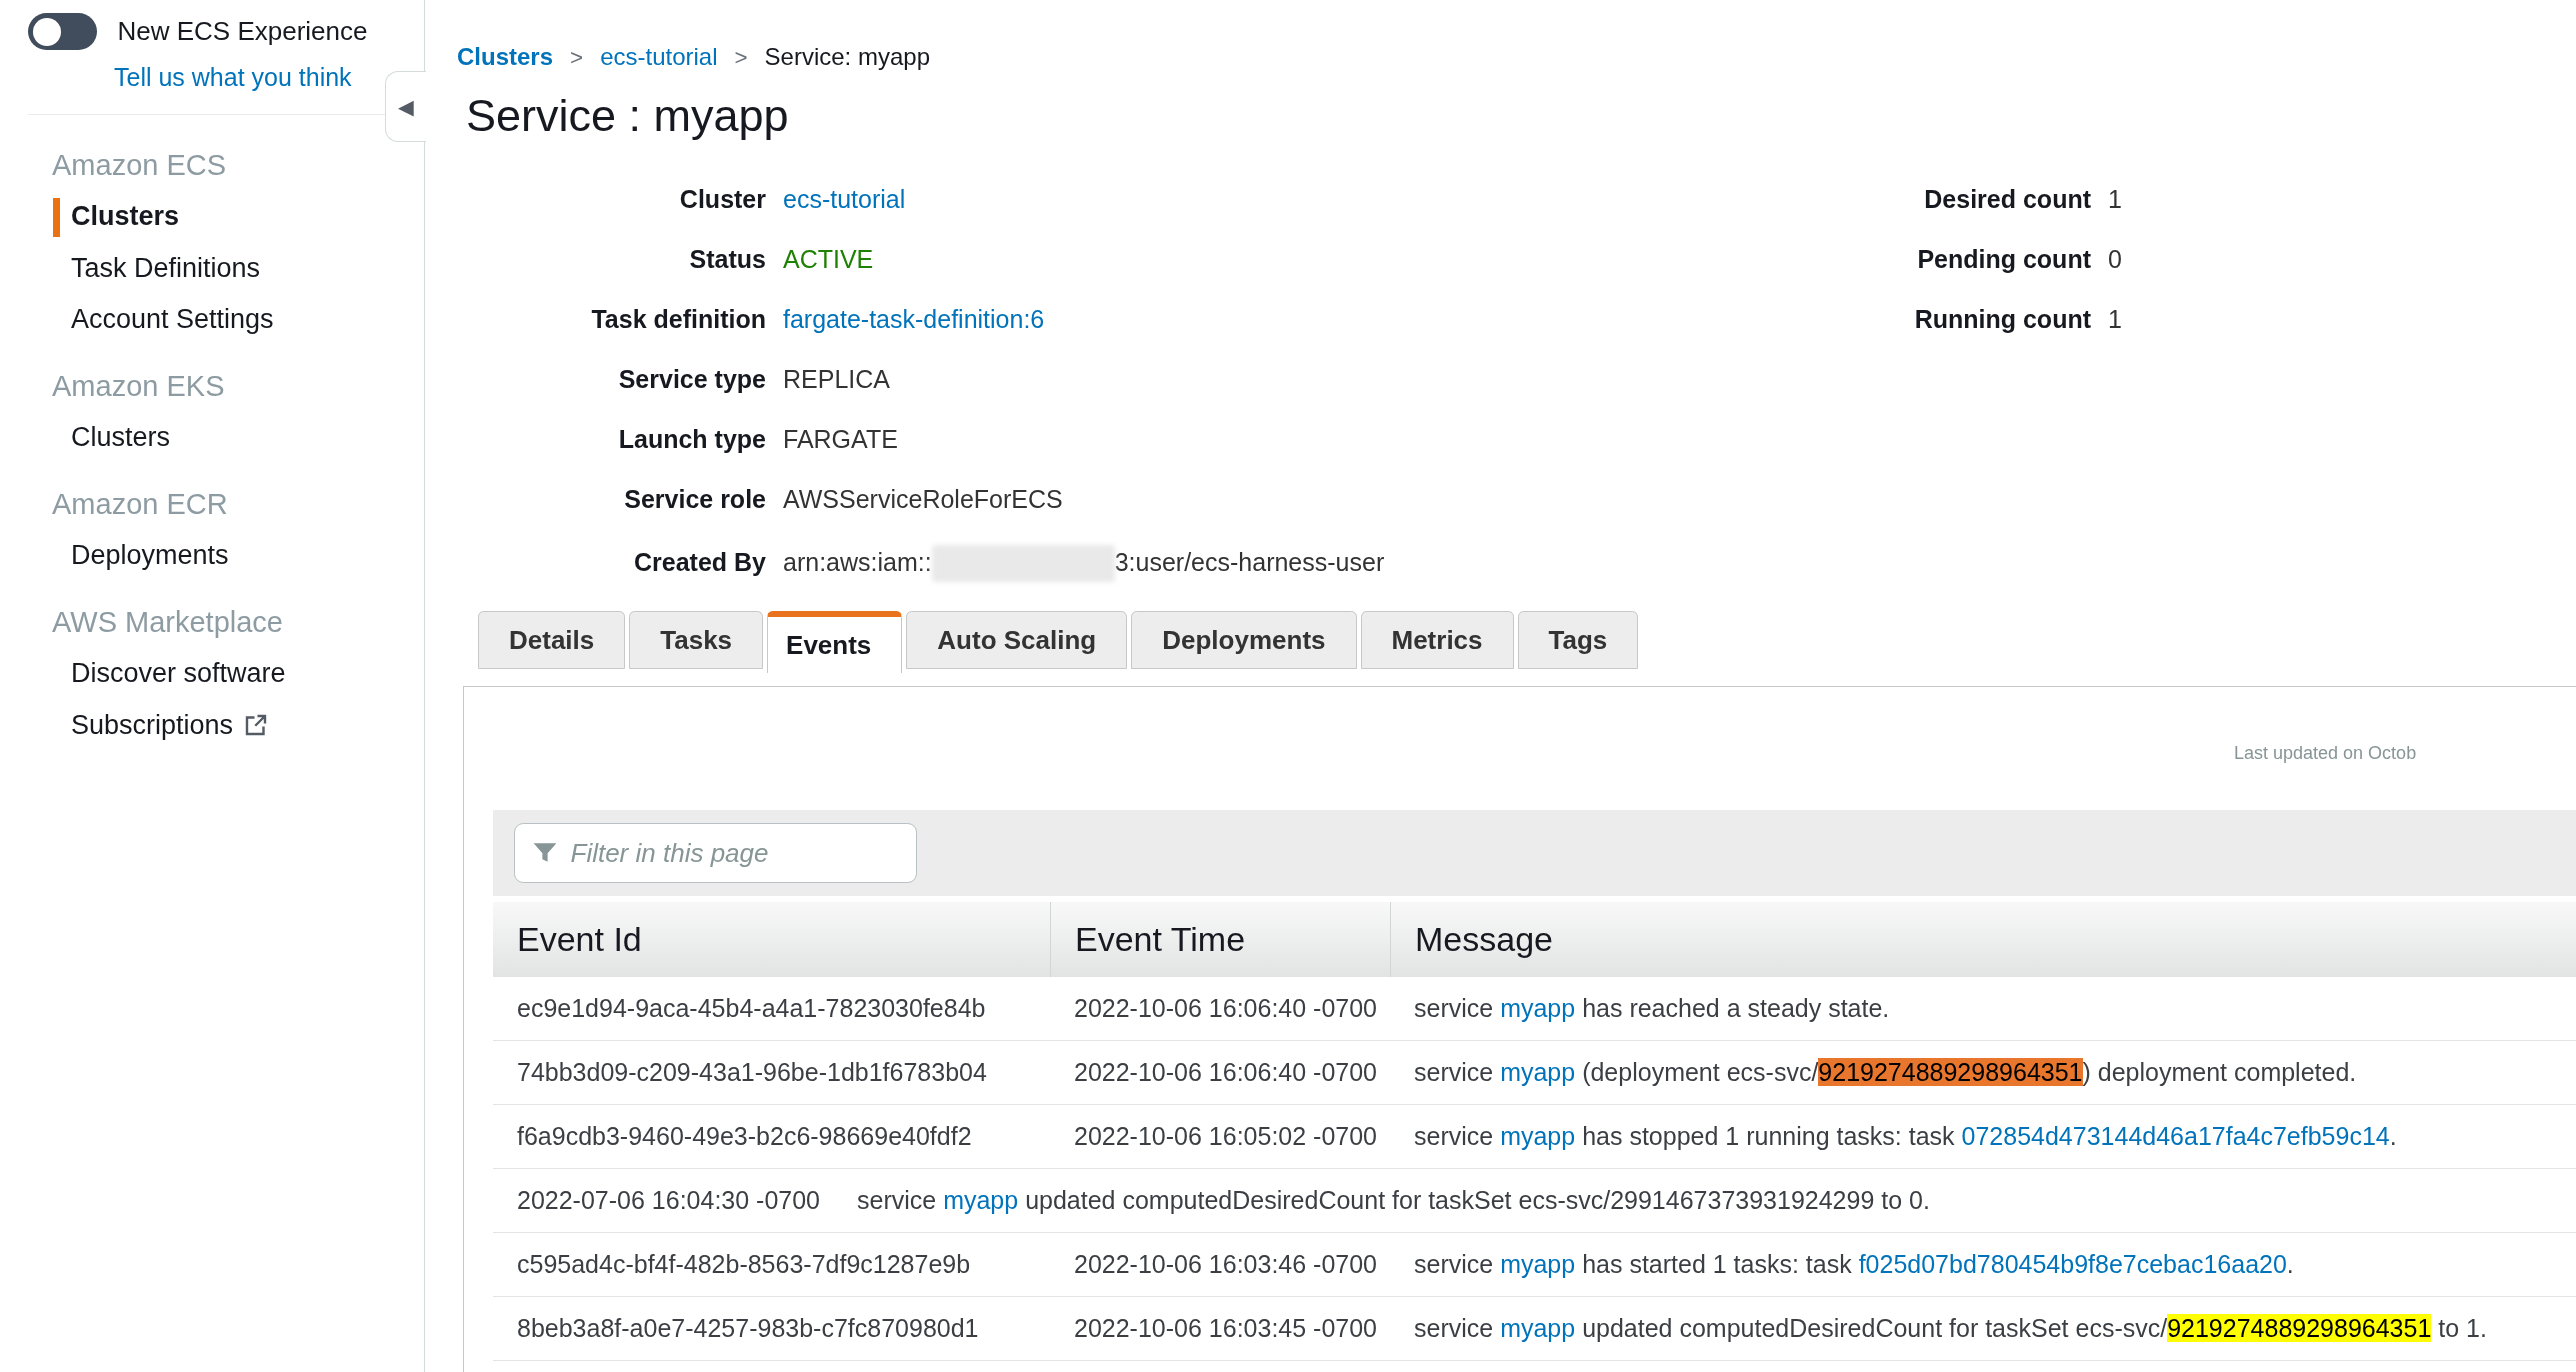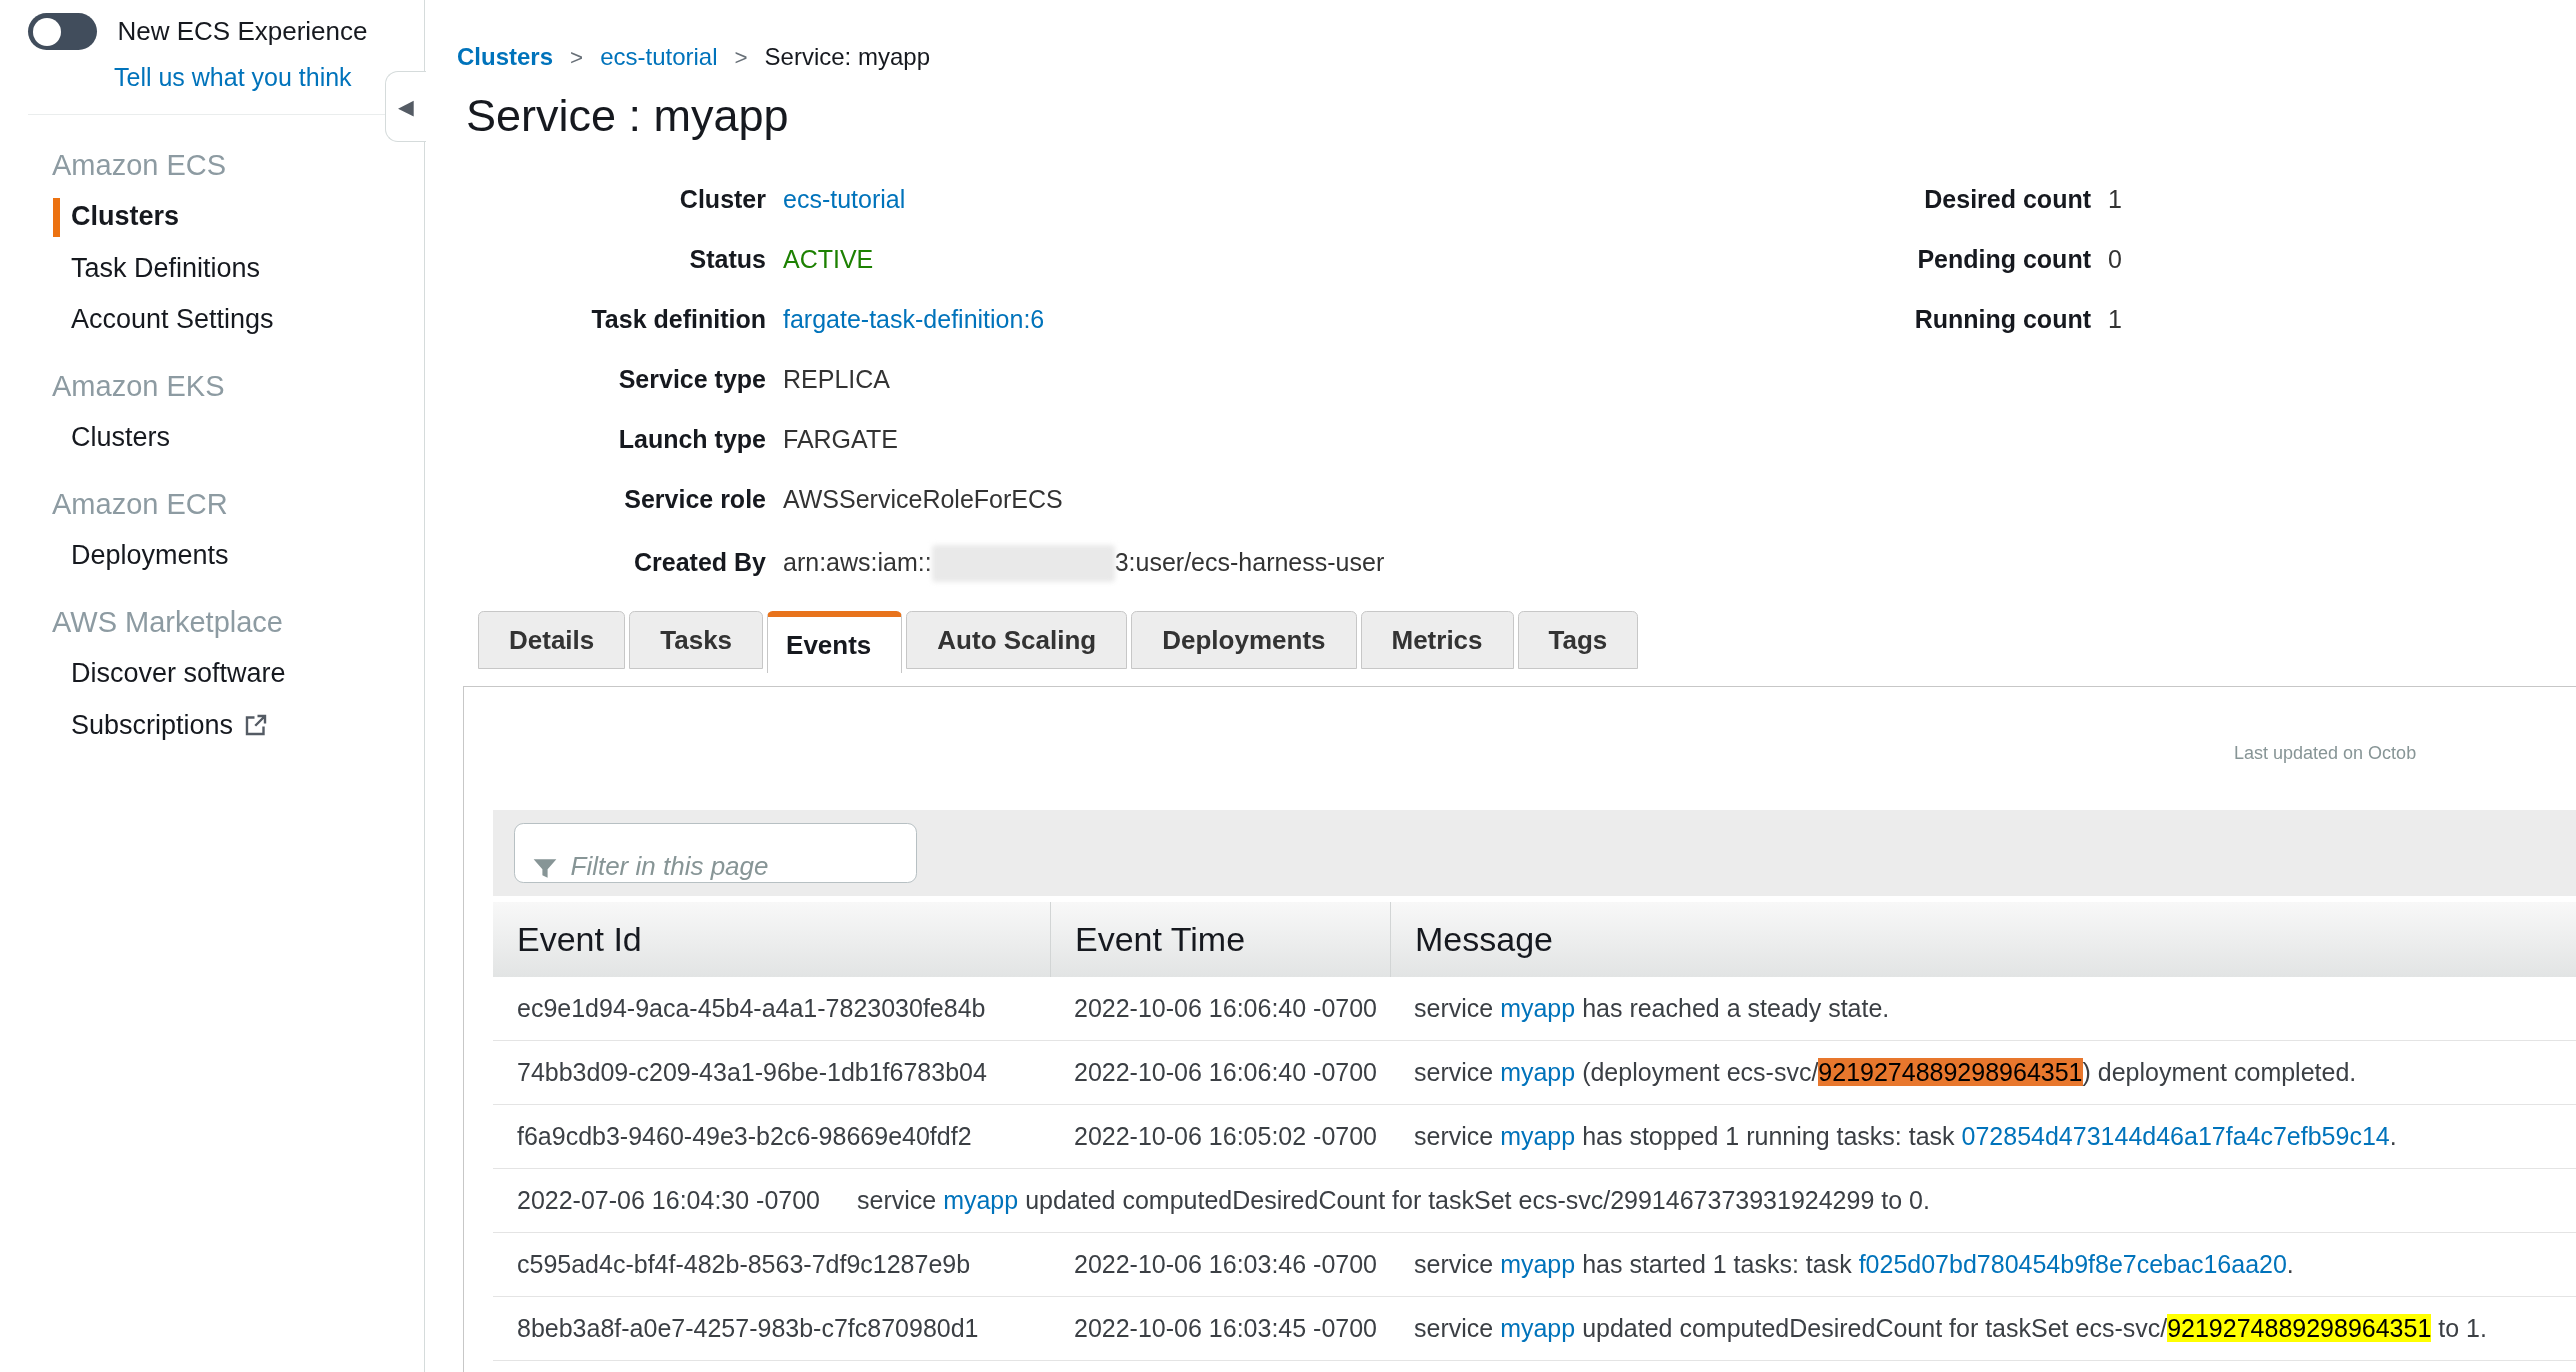--- a/index.html
+++ b/index.html
@@ -61,21 +61,21 @@
                 height: 62px; margin-bottom: -2.8px; color: #16191f; padding-left: 18px; }
 
   
   .panel { position: absolute; left: 36px; top: 686px; right: 0; bottom: 0;
            border-top: 1.9px solid #c7c7c7; border-left: 1.9px solid #c7c7c7; background: #fff; }
   .last-updated { position: absolute; left: 1770px; top: 56px; font-size: 18px;
                   color: #879596; white-space: nowrap; }
 
   .table-wrap { position: absolute; left: 29px; top: 123px; right: -1.9px; bottom: 0; }
   .filter-strip { height: 86px; background: #ececec; padding: 13px 0 0 20.5px; }
-  .filter-box { display: flex; align-items: flex-end; width: 403px; height: 60px; background: #fff;
+  .filter-box { display: flex; align-items: center; width: 403px; height: 60px; background: #fff;
                 border: 1.9px solid #b7c0c3; border-radius: 9.3px; padding: 0 17px; }
   .filter-box .funnel { flex: 0 0 auto; margin-right: 13px; }
   .filter-box input { border: none; outline: none; font-style: italic; font-size: 26px;
                       color: #879596; width: 100%; font-family: "Liberation Sans", sans-serif;
                       background: transparent; }
   .filter-box input::placeholder { color: #879596; opacity: 1; }
 
   .tbl-header { display: flex; height: 75px; margin-top: 5.6px;
                 background: linear-gradient(#f8f8f8, #e2e4e4); align-items: center; }
   .tbl-header .hcell { font-size: 34px; font-weight: normal; color: #16191f; padding-left: 24px; }

